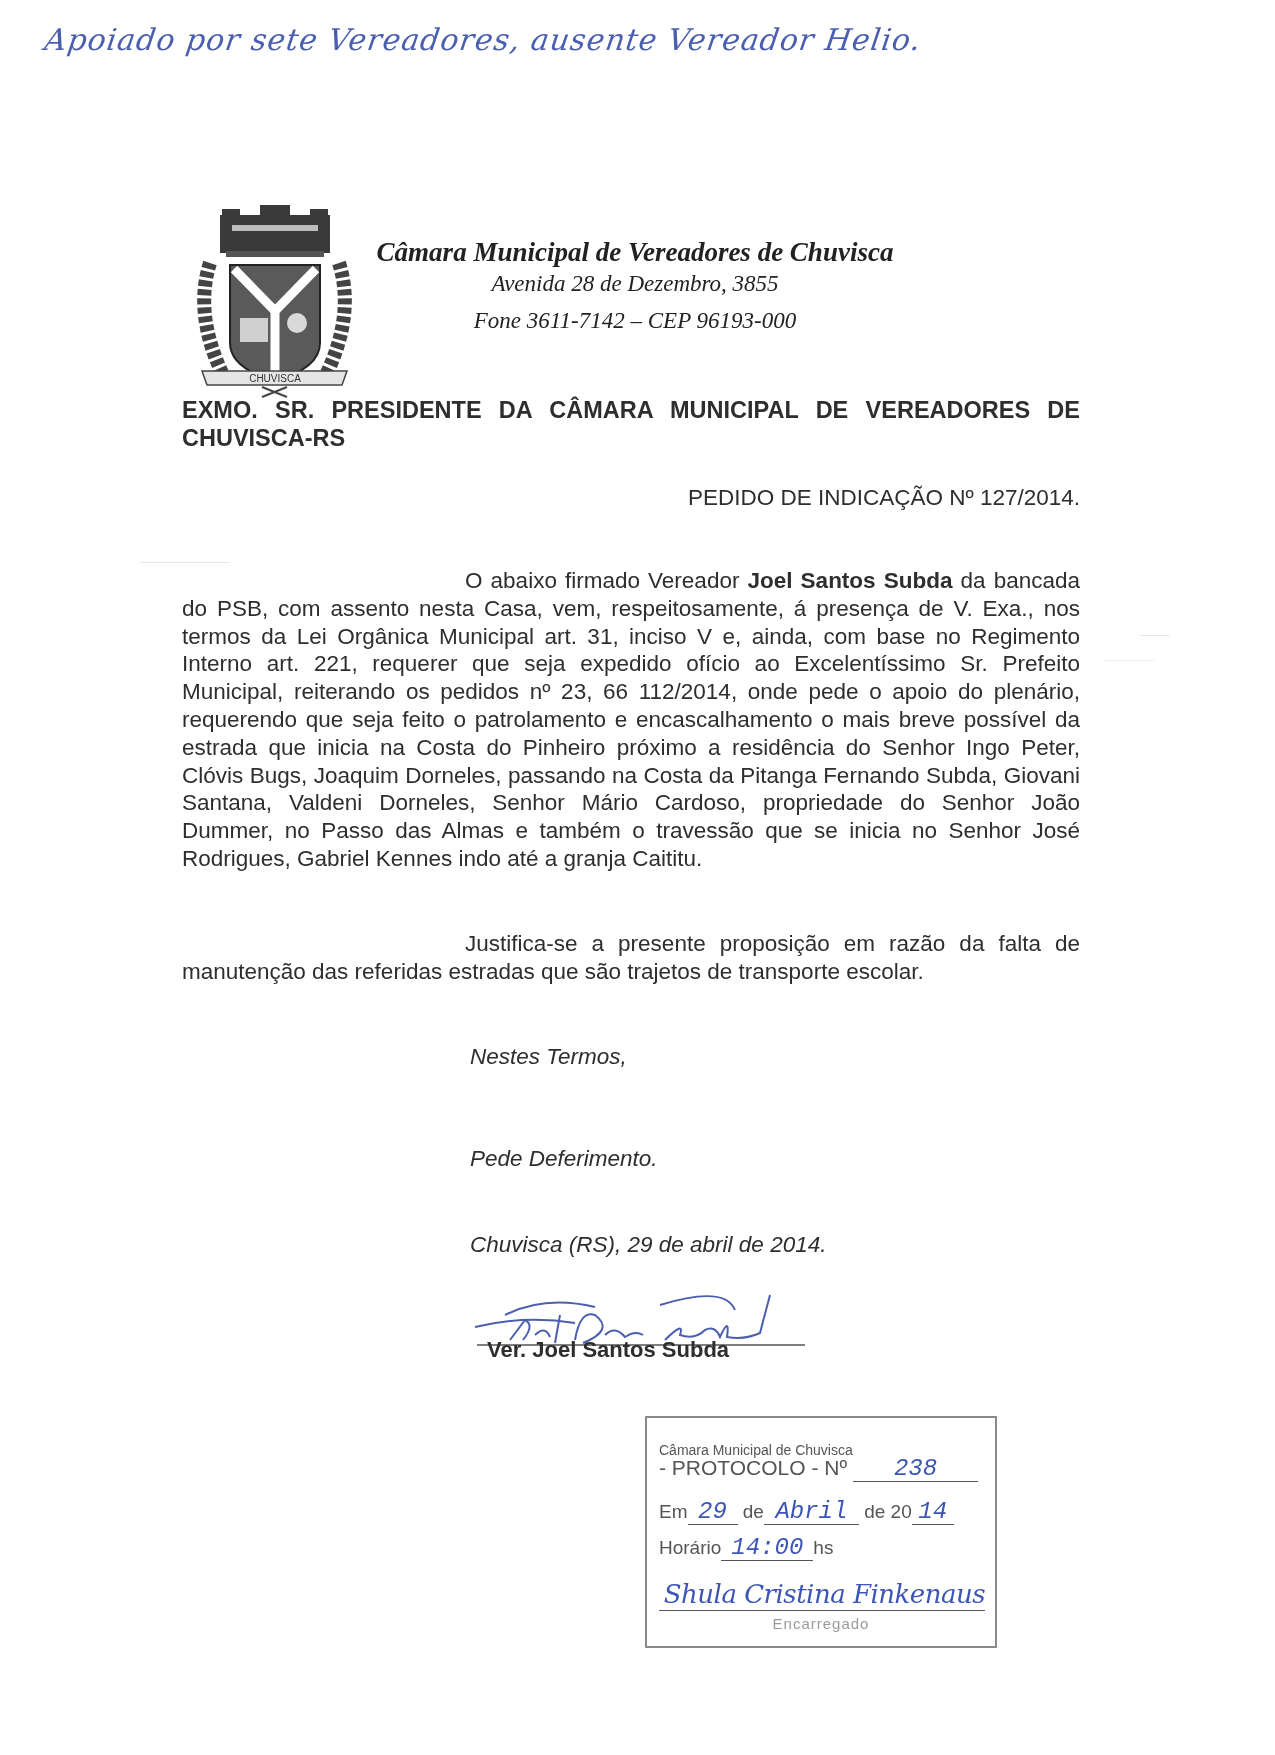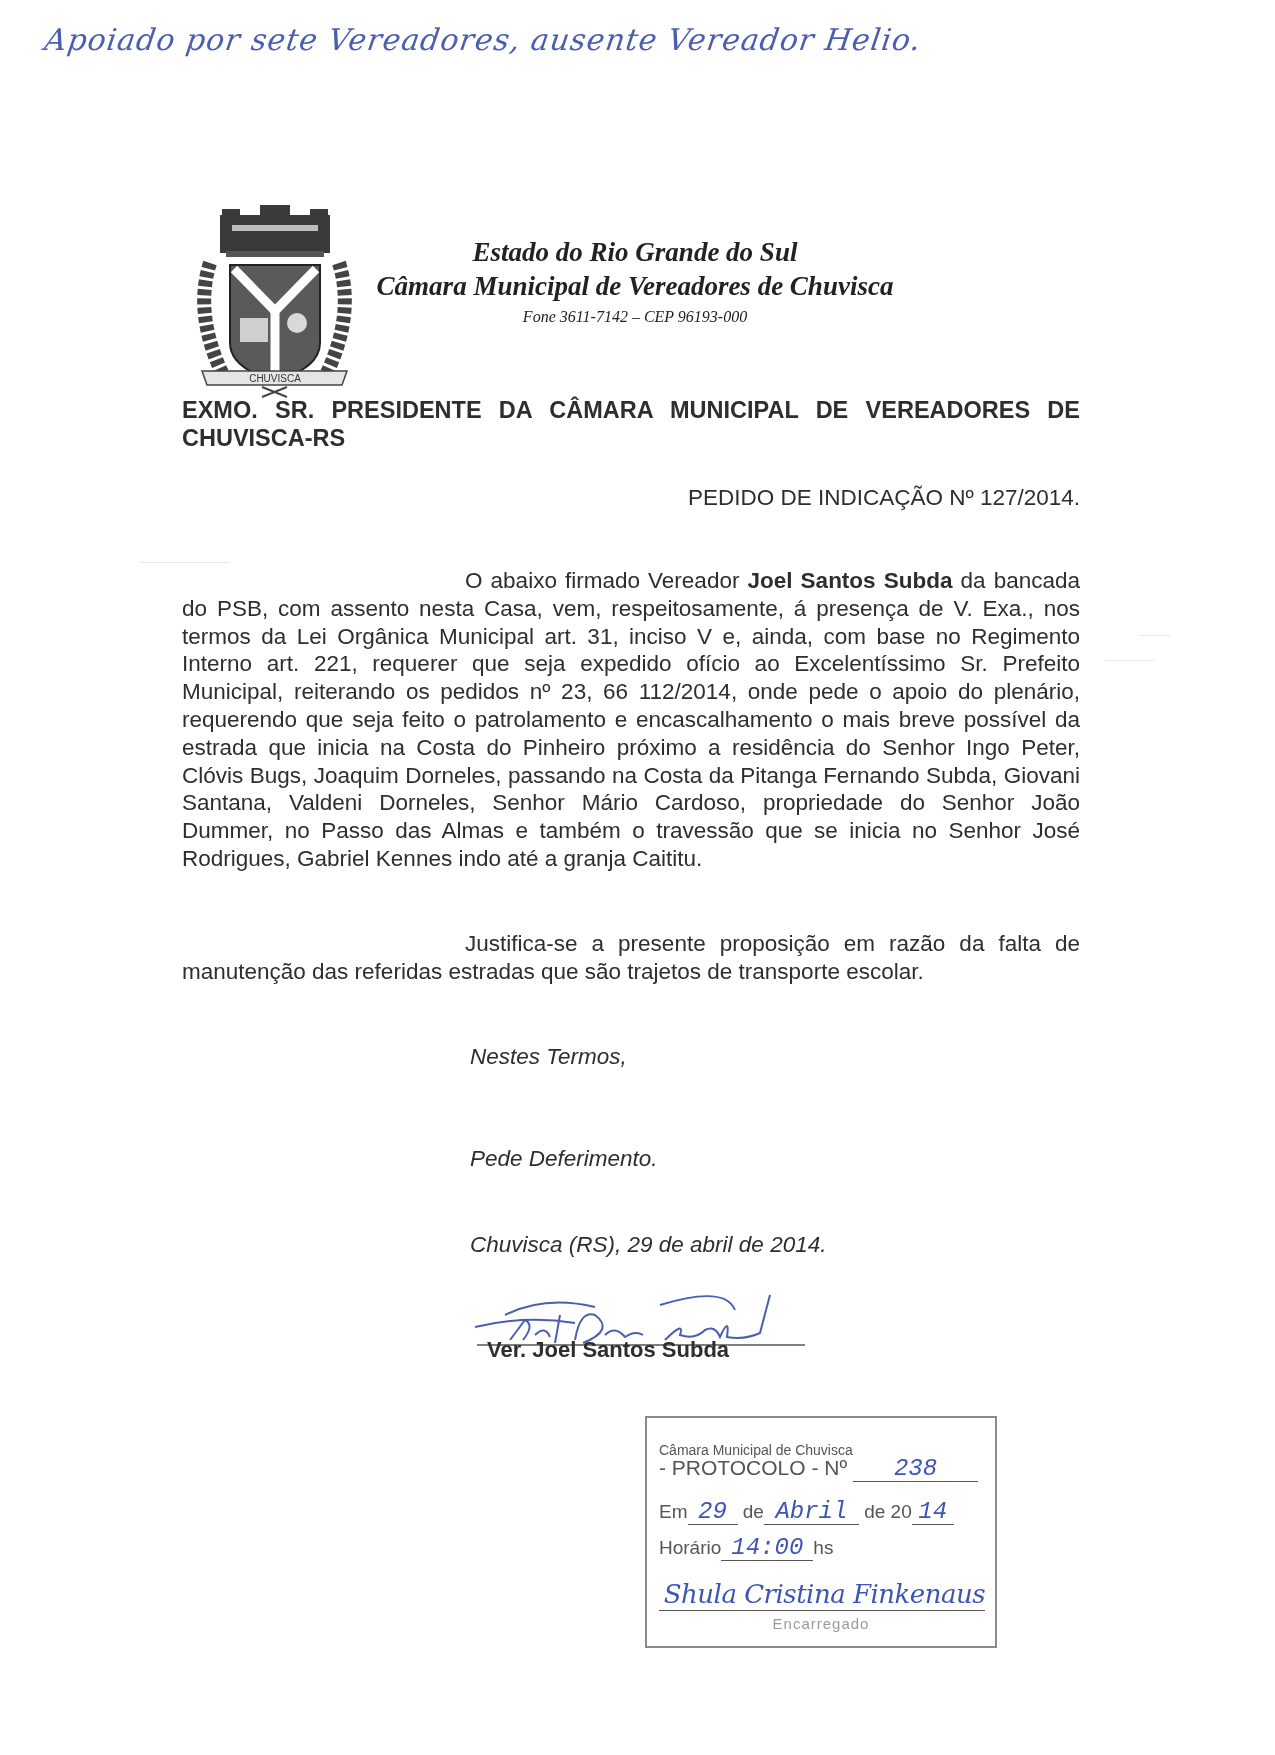--- a/index.html
+++ b/index.html
@@ -4,21 +4,21 @@
   <style>
     html, body { margin: 0; padding: 0; background: #ffffff; }
     body { width: 1275px; height: 1755px; position: relative; overflow: hidden; font-family: "Liberation Sans", sans-serif; color: #2b2b2b; }
     .abs { position: absolute; }
     .handwritten-note { left: 45px; top: 22px; font-family: "DejaVu Serif", serif; font-style: italic; font-size: 30px; color: #4b5fb0; letter-spacing: 1px; transform: skewX(-8deg); white-space: nowrap; }
     .coat-of-arms { left: 192px; top: 203px; width: 165px; height: 195px; }
     .letterhead { left: 370px; top: 235px; width: 530px; text-align: center; font-family: "Liberation Serif", serif; font-style: italic; color: #222; }
     .lh-line1 { font-size: 27px; font-weight: bold; line-height: 34px; }
     .lh-line2 { font-size: 27px; font-weight: bold; line-height: 34px; white-space: nowrap; }
     .lh-line3 { font-size: 23px; line-height: 30px; }
-    .lh-line4 { font-size: 16px; line-height: 28px; }
+    .lh-line4 { font-size: 23px; line-height: 28px; margin-top: 8px; }
     .doc-text { left: 182px; width: 898px; font-size: 22.5px; line-height: 27.8px; color: #2e2e2e; font-family: "Liberation Sans", sans-serif; text-align: right; }
     .addressee { top: 397px; font-weight: bold; font-size: 23.5px; text-align: justify; text-align-last: left; }
     .req-title { top: 484px; }
     .para1 { top: 567px; text-align: justify; text-indent: 283px; }
     .para1 b { font-weight: bold; }
     .para2 { top: 930px; text-align: justify; text-indent: 283px; }
     .closing { left: 470px; font-size: 22.5px; color: #2e2e2e; font-style: italic; }
     .nestes { top: 1044px; }
     .pede { top: 1146px; }
     .date-line { top: 1232px; }
@@ -58,22 +58,22 @@
   <path d="M83 106 L83 176" stroke="#ffffff" stroke-width="9" fill="none"></path>
   <rect x="48" y="115" width="28" height="24" fill="#cfcfcf"></rect>
   <circle cx="105" cy="120" r="10" fill="#d9d9d9"></circle>
 
   <path d="M10 168 L155 168 L150 182 L15 182 Z" fill="#e5e5e5" stroke="#444" stroke-width="1.5"></path>
   <text x="83" y="179" font-size="10" text-anchor="middle" fill="#333" font-family="Liberation Sans, sans-serif">CHUVISCA</text>
   <path d="M70 184 L95 194 M95 184 L70 194" stroke="#444" stroke-width="2"></path>
 </svg>
 
 <div class="abs letterhead">
-  <div class="lh-line1">Estado do Rio Grande do Sul</div>
   <div class="lh-line2">Câmara Municipal de Vereadores de Chuvisca</div>
+  <div class="lh-line3">Avenida 28 de Dezembro, 3855</div>
   <div class="lh-line4">Fone 3611-7142 – CEP 96193-000</div>
 </div>
 
 <div class="abs doc-text addressee">EXMO. SR. PRESIDENTE DA CÂMARA MUNICIPAL DE VEREADORES DE CHUVISCA-RS</div>
 
 <div class="abs doc-text req-title">PEDIDO DE INDICAÇÃO Nº 127/2014.</div>
 
 <div class="abs scan-mark" style="left:140px; top:562px; width:90px; opacity:0.5;"></div>
 <div class="abs scan-mark" style="left:1140px; top:635px; width:30px; opacity:0.5;"></div>
 <div class="abs scan-mark" style="left:1105px; top:660px; width:50px; opacity:0.4;"></div>

